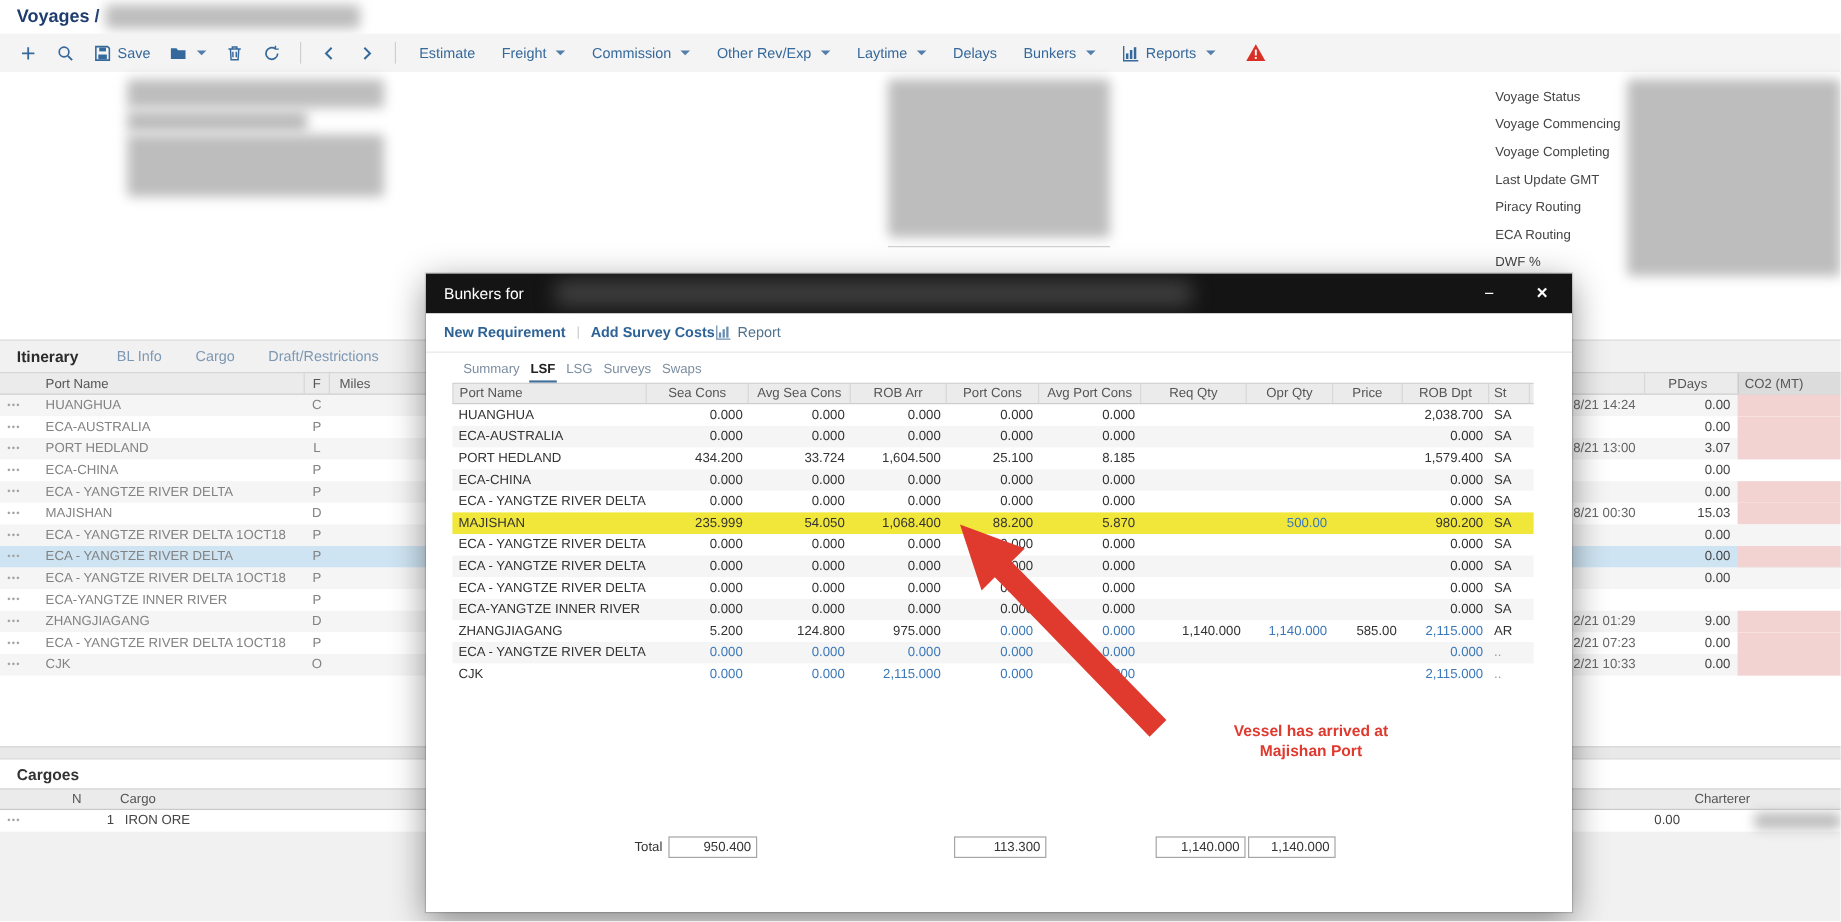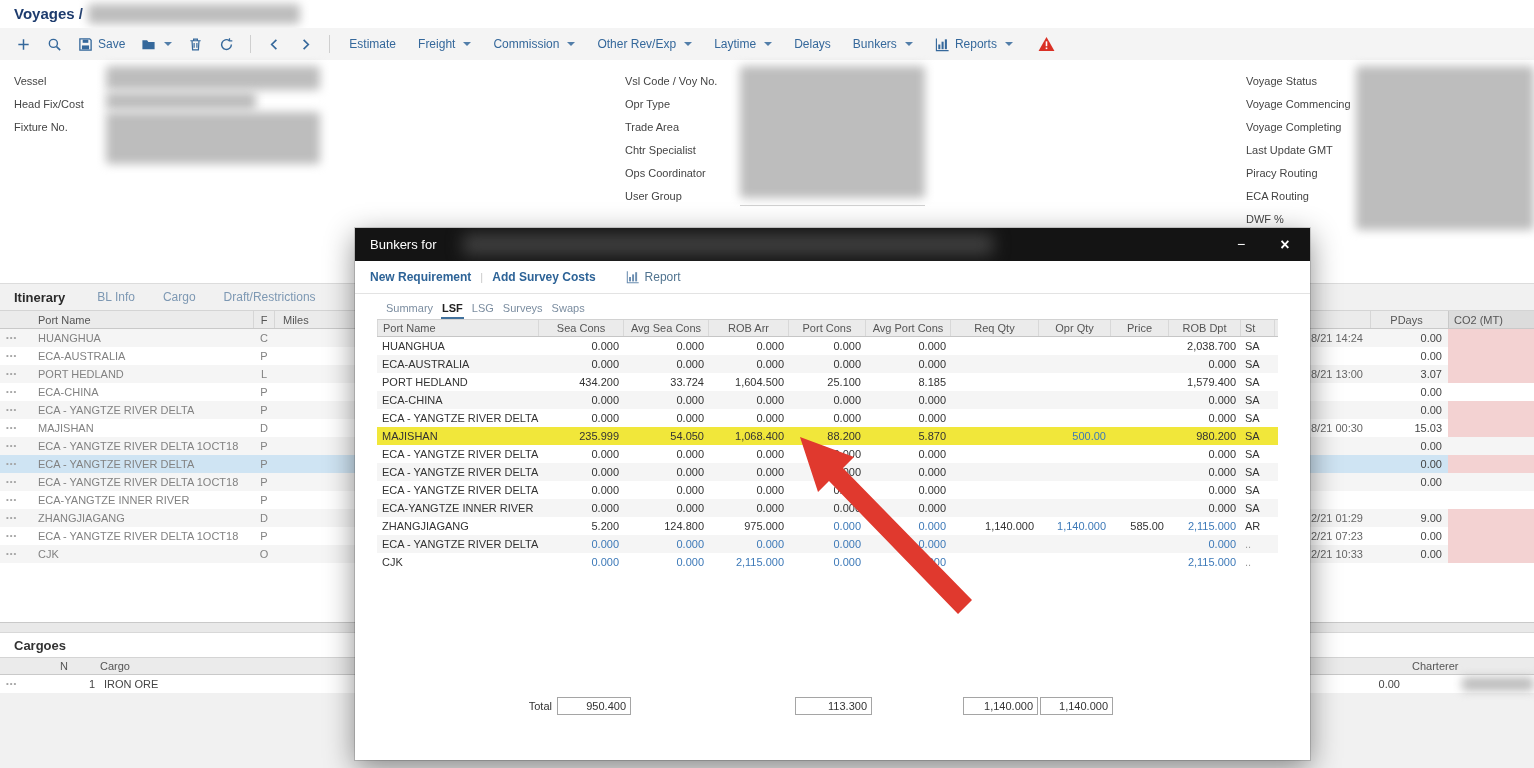--- a/index.html
+++ b/index.html
@@ -72,21 +72,21 @@
   
   .modal{position:absolute;left:355px;top:228px;width:955px;height:532px;background:#fff;z-index:20;box-shadow:0 8px 28px rgba(0,0,0,.45),0 0 0 1px rgba(0,0,0,.15)}
   .modal-titlebar{height:33px;background:#141414;position:relative;display:flex;align-items:center;overflow:hidden}
   .modal-title{color:#fff;font-size:13px;font-weight:normal;margin-left:15px;white-space:nowrap}
   .win-btn{position:absolute;top:4px;height:25px;width:34px;background:none;border:none;color:#fff;font-size:14px;cursor:pointer;line-height:25px}
   .win-min{right:52px}
   .win-close{right:8px;font-size:16px;font-weight:bold}
   .modal-toolbar{height:33px;display:flex;align-items:center;padding-left:15px;border-bottom:1px solid #e3e3e3;background:#fff}
   .m-link{color:#2d6397;font:bold 12px "Liberation Sans",sans-serif;background:none;border:none;cursor:pointer;white-space:nowrap}
   .m-sep{color:#c9c9c9;margin:0 9px}
-  .m-report{margin-left:30px;display:inline-flex;align-items:center;gap:5px;color:#50738f;font-weight:normal}
+  .m-report{display:inline-flex;align-items:center;gap:5px;color:#50738f;font-weight:normal}
   .m-report svg{width:14px;height:14px}
   .modal-tabs{height:25px;display:flex;align-items:flex-end;gap:7px;padding-left:30px;background:#fff}
   .m-tab{color:#7b8da0;font:11px "Liberation Sans",sans-serif;background:none;border:none;padding:0 1px 5px;cursor:pointer}
   .m-tab.active{color:#222;font-weight:bold;border-bottom:2px solid #41719c;padding-bottom:3px}
   .bk-table{position:absolute;left:22px;top:91px;width:901px}
   .bk-header{display:flex;height:18px;background:#ebebeb;border-top:1px solid #d2d2d2;border-bottom:1px solid #c6c6c6}
   .bk-hcell{font-size:11px;color:#555;text-align:center;line-height:16px;border-right:1px solid #d8d8d8;overflow:hidden;white-space:nowrap}
   .bk-hcell.bc-port{text-align:left;padding-left:5px;border-left:1px solid #d8d8d8}
   .bk-hcell.bc-st{text-align:left;padding-left:4px}
   .bk-row{display:flex;height:18px;line-height:18px;background:#fff}
@@ -207,33 +207,20 @@
     <span class="warn">
         <svg viewBox="0 0 16 15">
           <path d="M8 .8L15.5 14H.5z" fill="#d93025"></path>
           <rect x="7.25" y="5" width="1.5" height="4.6" fill="#fff"></rect>
           <rect x="7.25" y="10.8" width="1.5" height="1.5" fill="#fff"></rect>
         </svg>
       </span>
   </div>
 
   <div class="form-area">
-    <div class="form-col left">
-        <div class="form-label">Vessel</div>
-        <div class="form-label">Head Fix/Cost</div>
-        <div class="form-label">Fixture No.</div>
-      </div>
-    <div class="form-col mid">
-        <div class="form-label">Vsl Code / Voy No.</div>
-        <div class="form-label">Opr Type</div>
-        <div class="form-label">Trade Area</div>
-        <div class="form-label">Chtr Specialist</div>
-        <div class="form-label">Ops Coordinator</div>
-        <div class="form-label">User Group</div>
-      </div>
     <div class="form-col right">
         <div class="form-label">Voyage Status</div>
         <div class="form-label">Voyage Commencing</div>
         <div class="form-label">Voyage Completing</div>
         <div class="form-label">Last Update GMT</div>
         <div class="form-label">Piracy Routing</div>
         <div class="form-label">ECA Routing</div>
         <div class="form-label">DWF %</div>
       </div>
     <div class="blur" style="left:106px;top:6px;width:214px;height:24px"></div>
@@ -595,20 +582,24 @@
             <span class="bk-cell num bc-opr"></span>
             <span class="bk-cell num bc-price"></span>
             <span class="bk-cell num bc-robdpt blue">2,115.000</span>
             <span class="bk-cell bc-st dim">..</span>
           </div>
         </div>
     </div>
     <svg class="annot-arrow" viewBox="0 0 955 532">
       <polygon points="445,209 463,264 474,253 603,386 617,372 488,240 499,229" style="fill:var(--alert-red,#e0392e)"></polygon>
     </svg>
+    <div class="annot-text">
+      <div>Vessel has arrived at</div>
+      <div>Majishan Port</div>
+    </div>
     <div class="bk-total">
       <span class="total-label">Total</span>
       <span class="total-box t-sea">950.400</span>
       <span class="total-box t-portcons">113.300</span>
       <span class="total-box t-req">1,140.000</span>
       <span class="total-box t-opr">1,140.000</span>
     </div>
   </div>
 
 </div>

